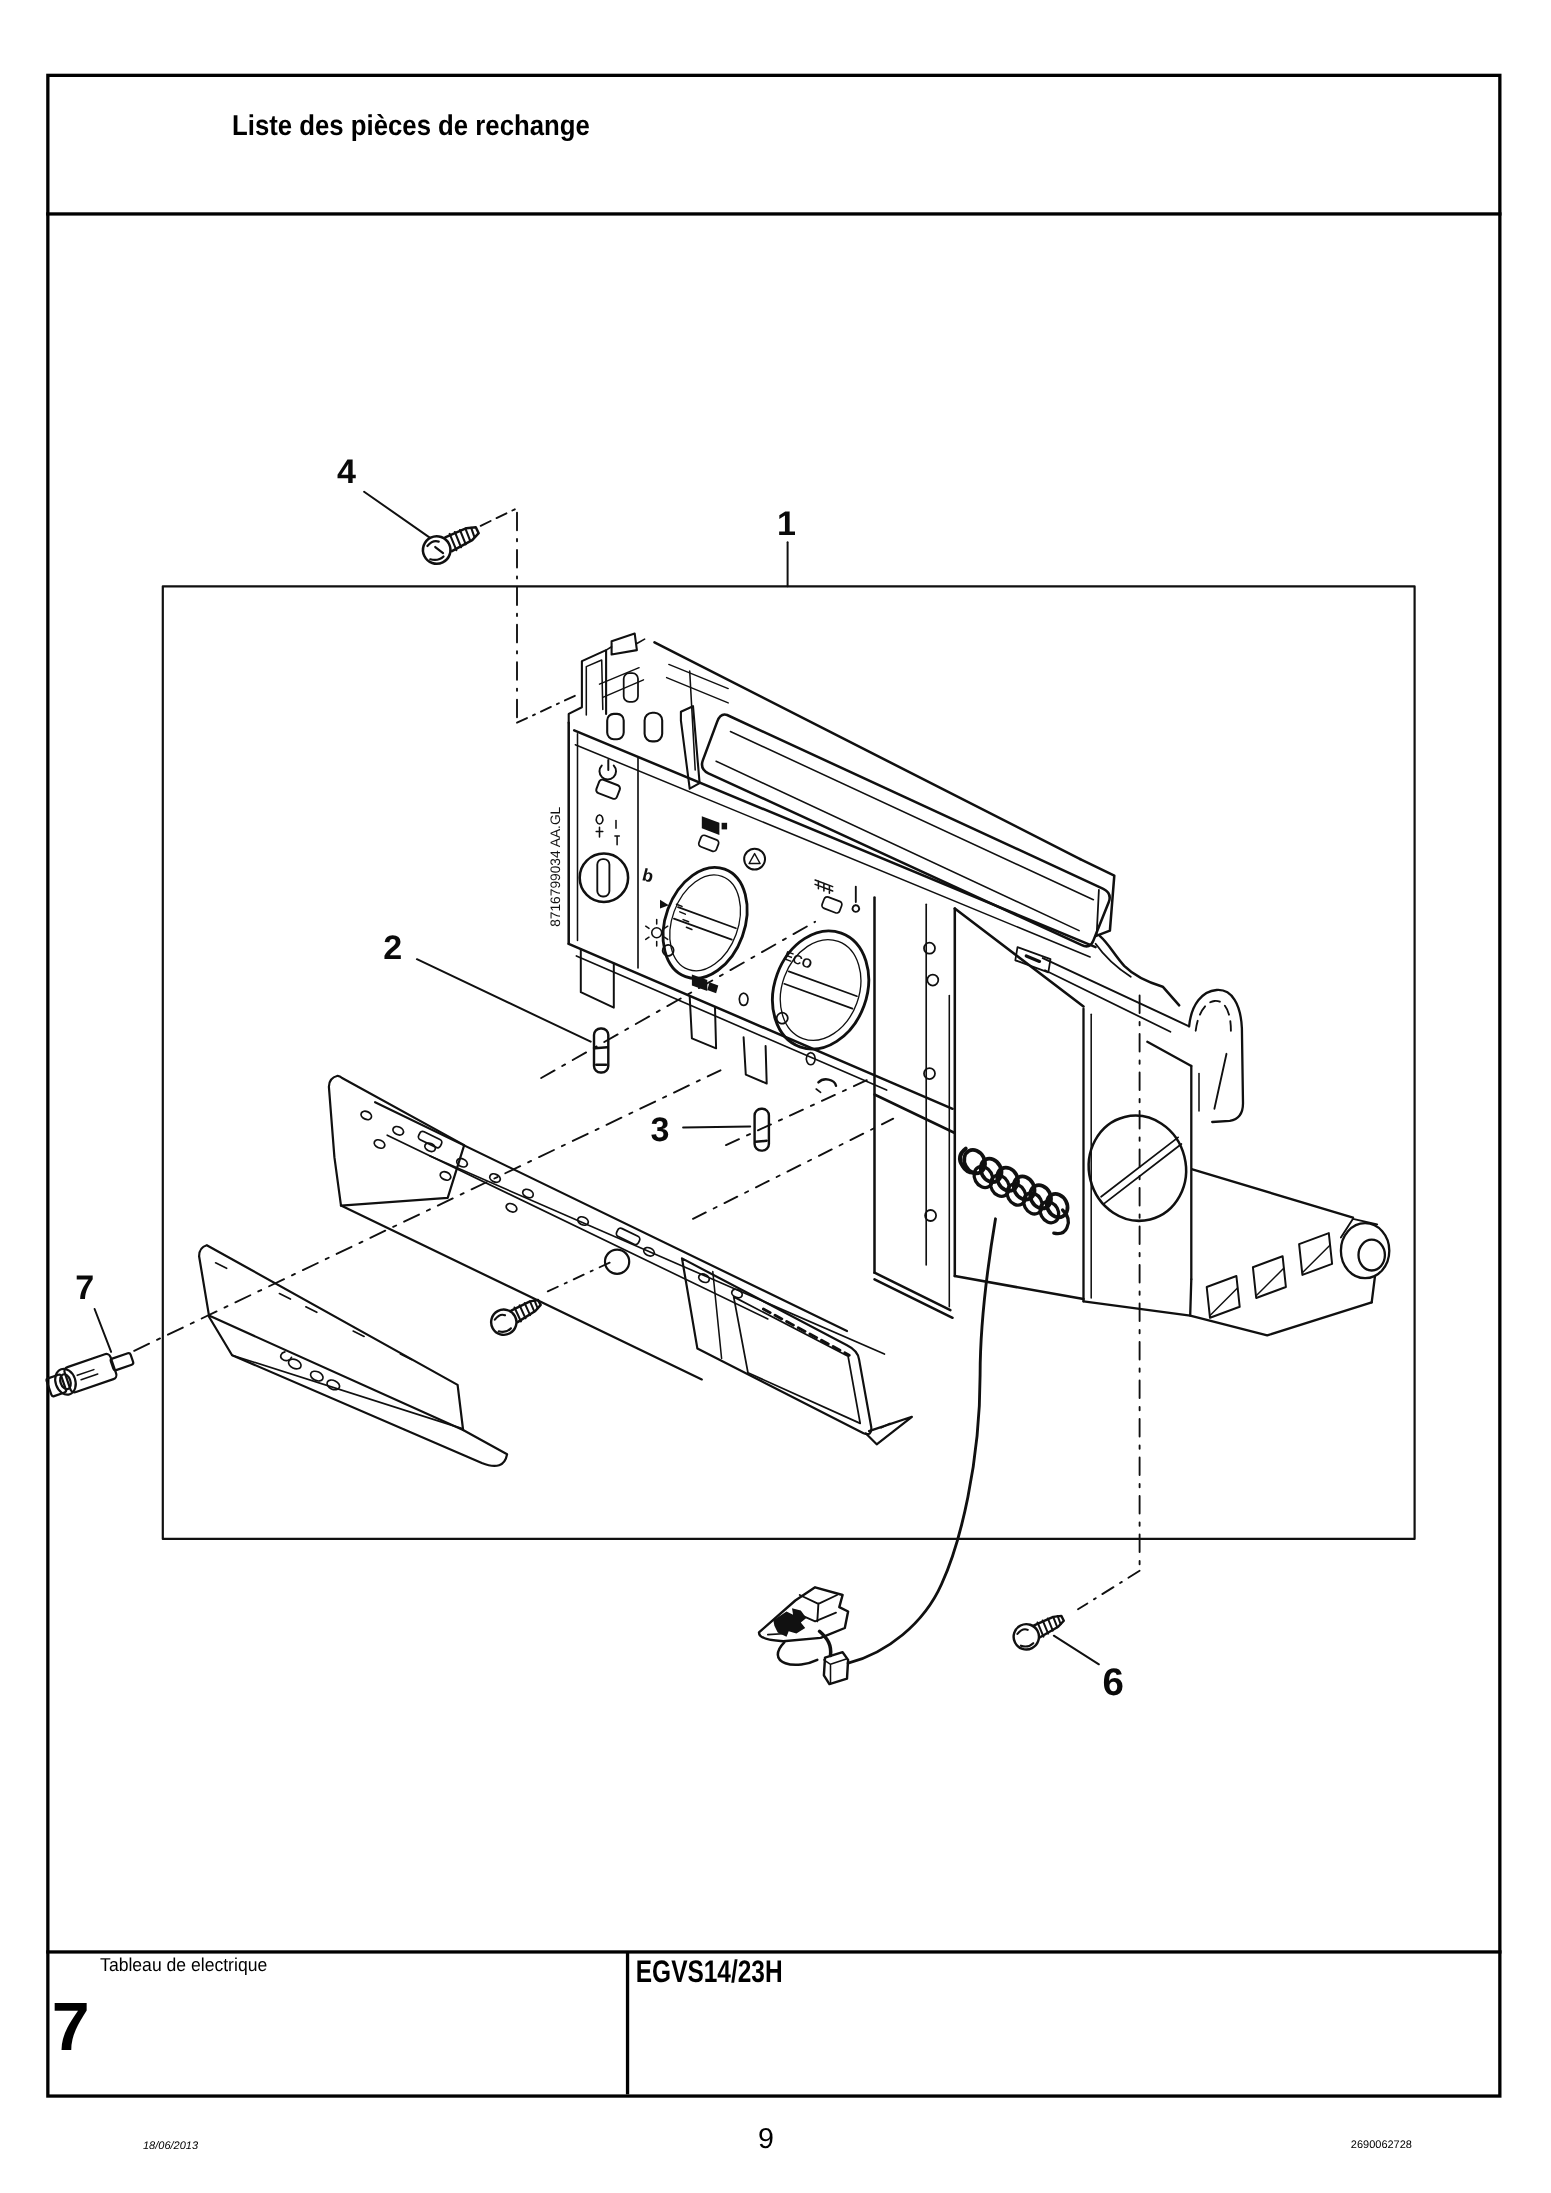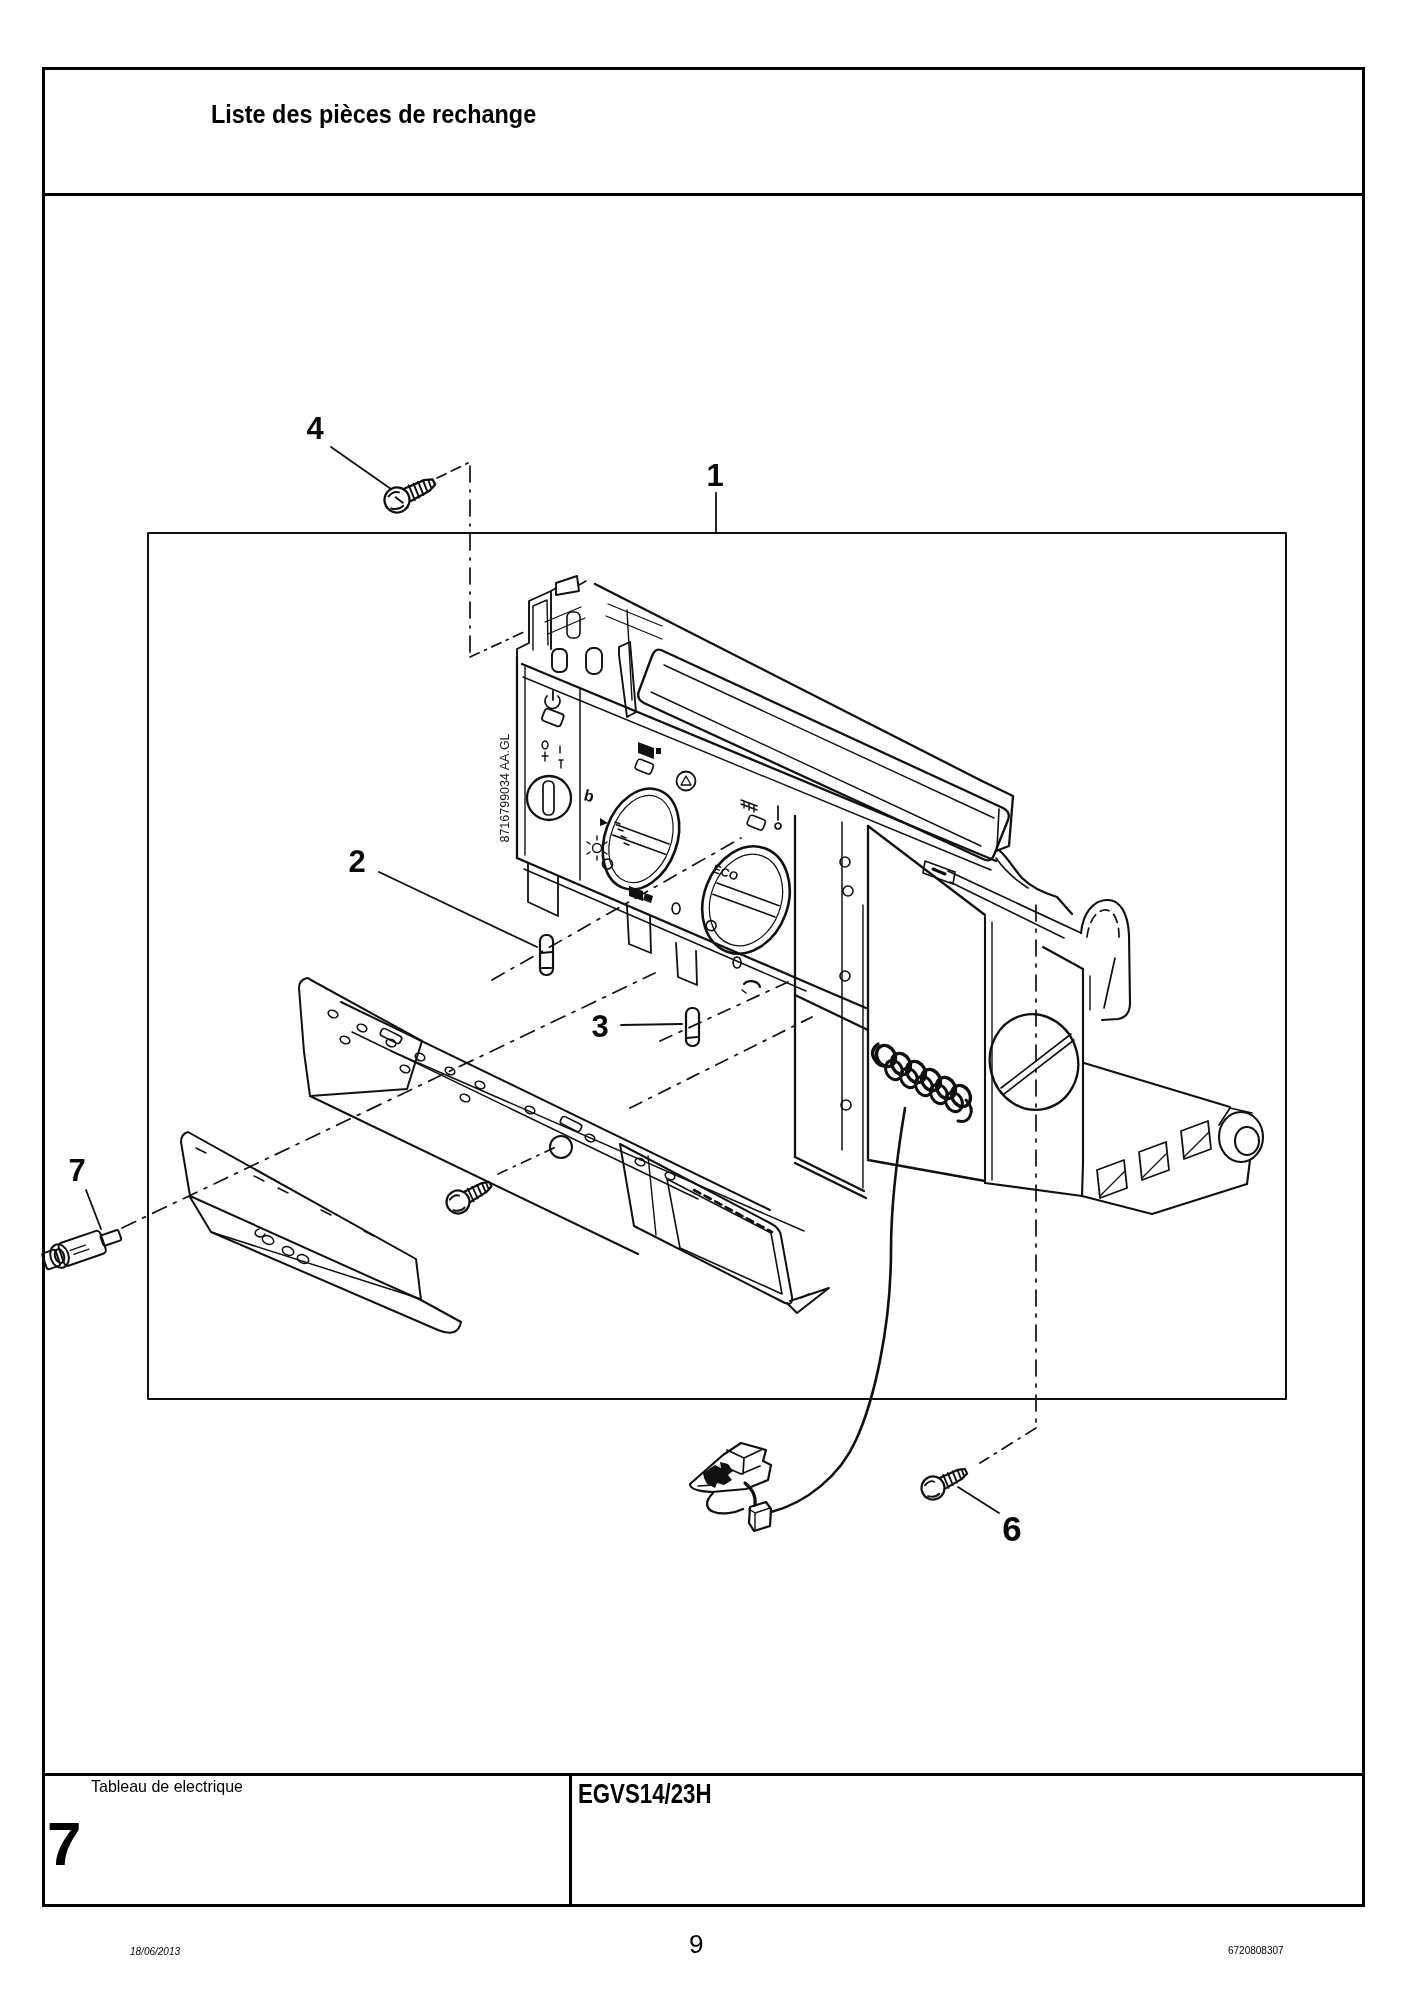--- a/index.html
+++ b/index.html
@@ -18,21 +18,21 @@
 
   <div class="abs" style="left:569px;top:1774px;width:3px;height:130px;background:#000;"></div>
 
   <div class="abs" style="left:211px;top:101px;font-size:26px;font-weight:bold;line-height:1;transform:scaleX(0.9);transform-origin:left top;">Liste des pièces de rechange</div>
 
   <div class="abs" style="left:91px;top:1778px;font-size:17px;line-height:1;transform:scaleX(0.94);transform-origin:left top;">Tableau de electrique</div>
   <div class="abs" style="left:47px;top:1813px;font-size:62px;font-weight:bold;line-height:1;">7</div>
   <div class="abs" style="left:578px;top:1779px;font-size:28.5px;font-weight:bold;line-height:1;transform:scaleX(0.78);transform-origin:left top;">EGVS14/23H</div>
   <div class="abs" style="left:130px;top:1947px;font-size:10px;line-height:1;font-style:italic;">18/06/2013</div>
   <div class="abs" style="left:689px;top:1931px;font-size:26px;line-height:1;">9</div>
-  <div class="abs" style="left:1228px;top:1946px;font-size:10px;line-height:1;">6720808307</div>
+  <div class="abs" style="left:1228px;top:1946px;font-size:10px;line-height:1;">2690062728</div>
 
   <svg class="abs" style="left:0;top:0;" width="1410" height="1994" viewBox="0 0 1410 1994" fill="none" stroke="#101010" stroke-width="2.2" stroke-linecap="round" stroke-linejoin="round">
 
     <rect x="148" y="533" width="1138" height="866" stroke-width="2"></rect>
 
     <g stroke="none" fill="#0a0a0a" font-family="Liberation Sans,sans-serif" font-weight="bold" font-size="31px" text-anchor="middle">
       <text x="315" y="439">4</text>
       <text x="715" y="486">1</text>
       <text x="357" y="872">2</text>
       <text x="600" y="1037">3</text>

